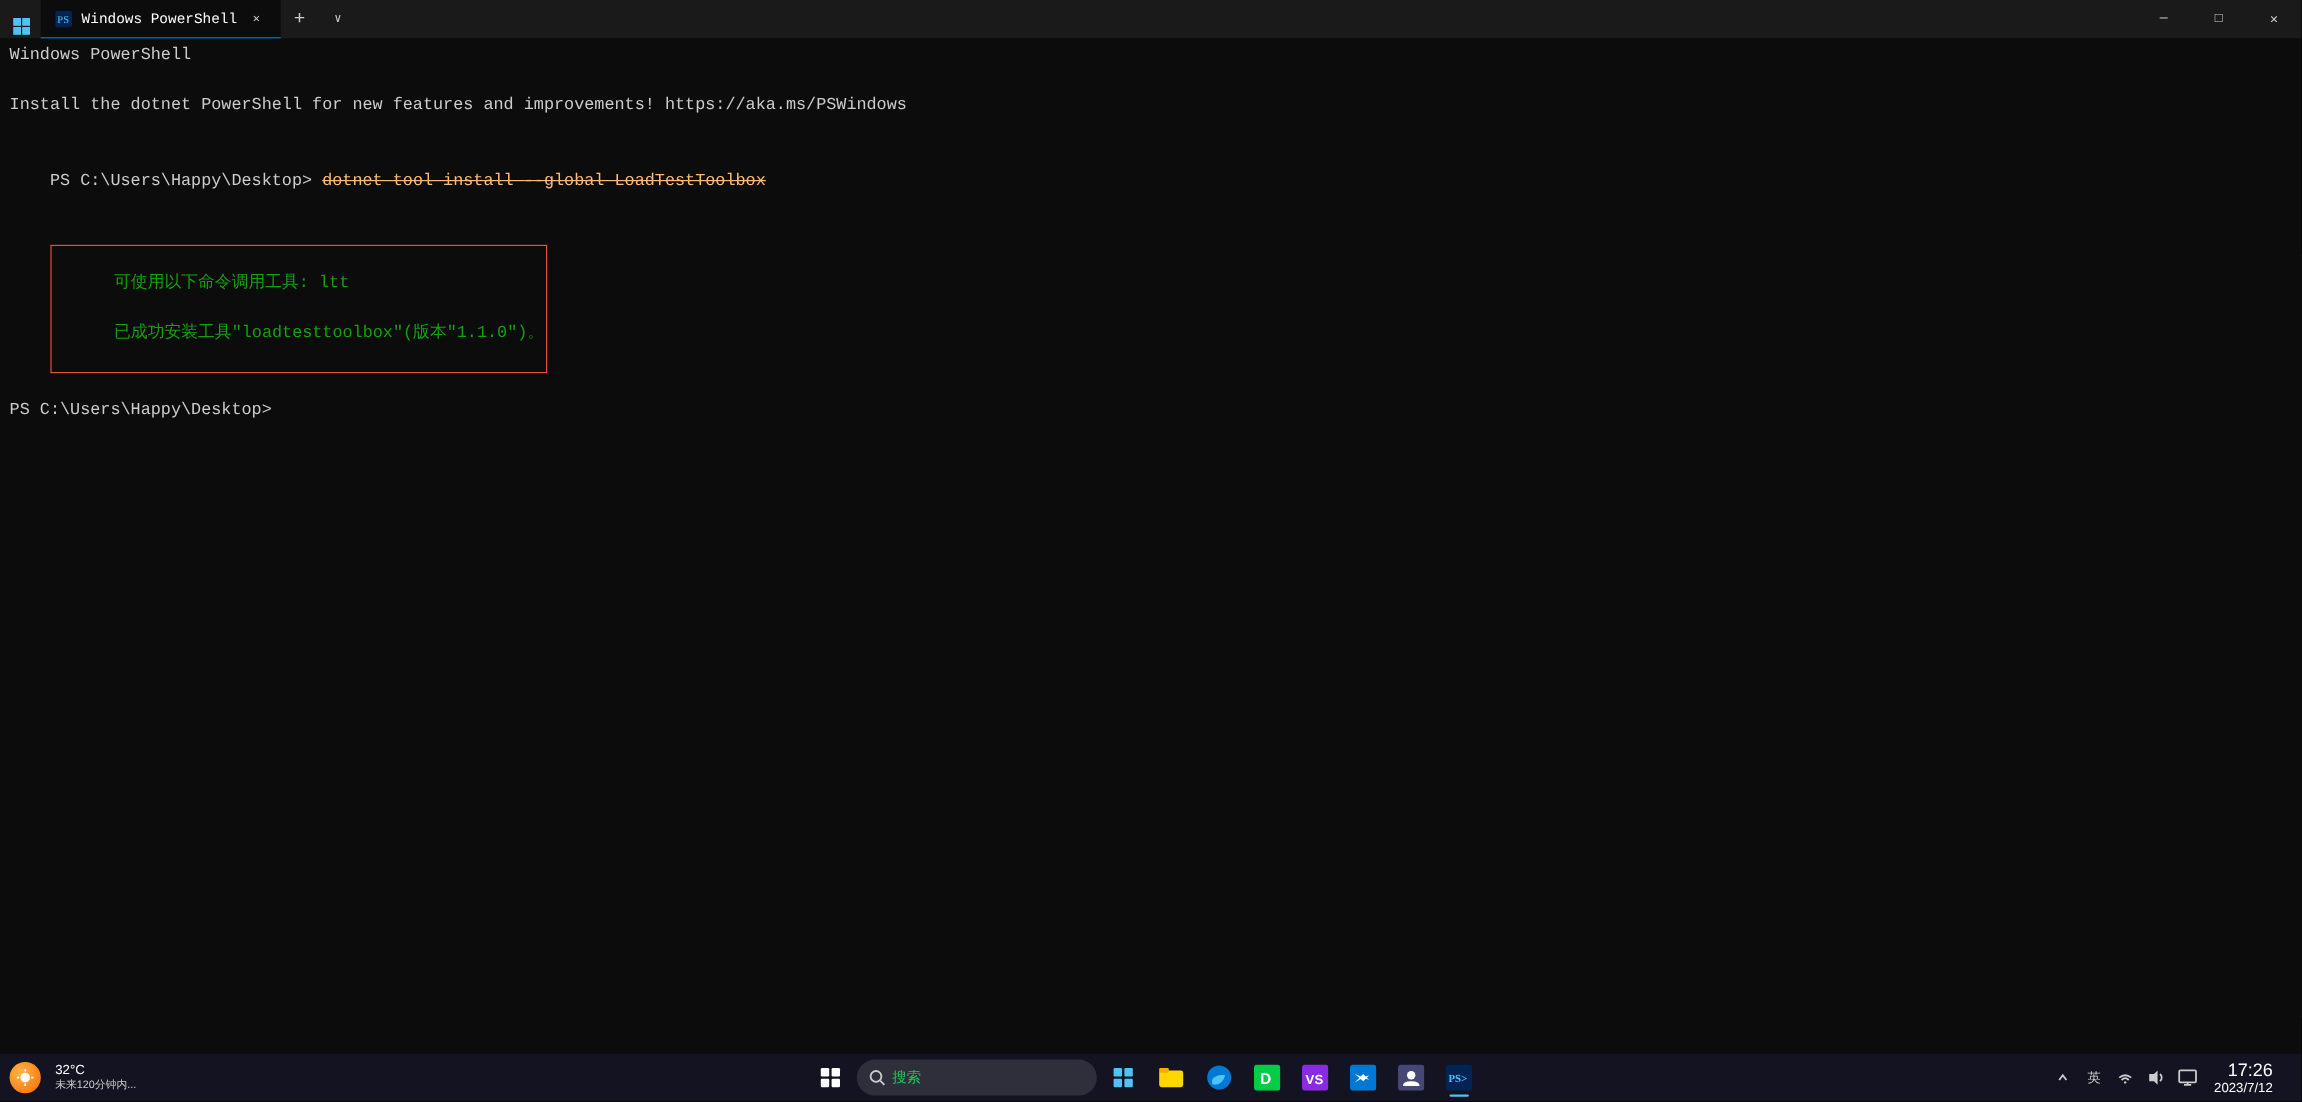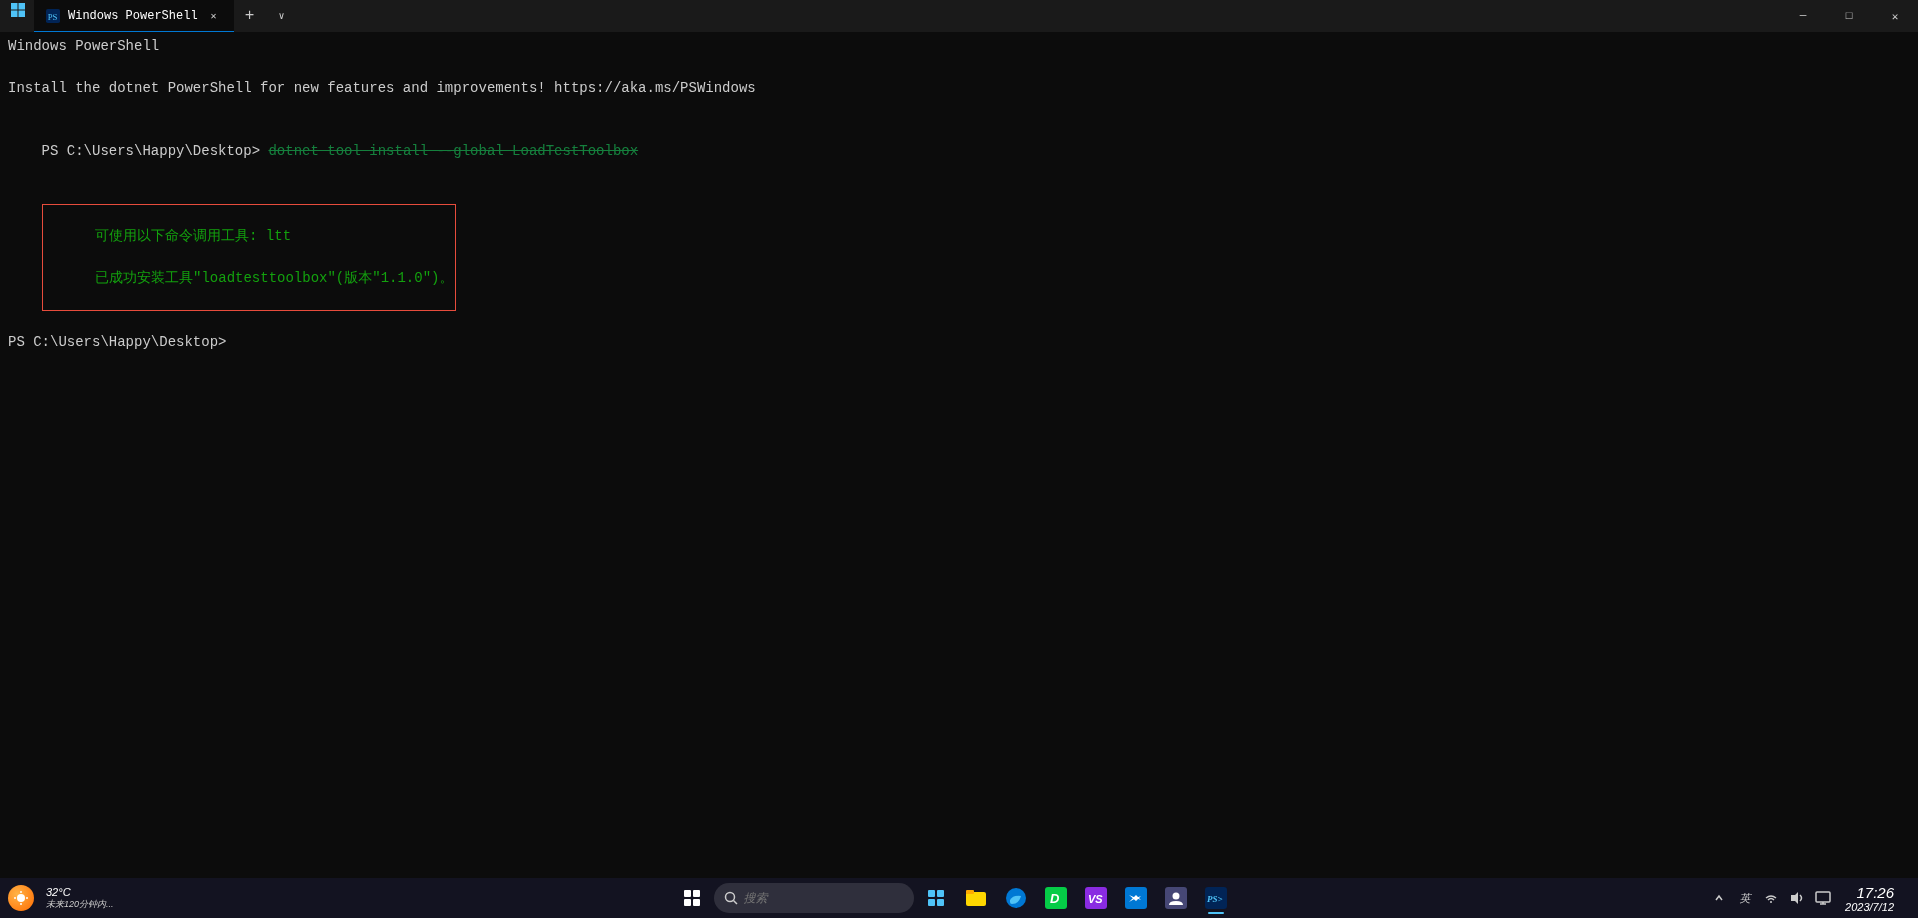--- a/index.html
+++ b/index.html
@@ -11,21 +11,21 @@
       overflow: hidden;
       position: relative;
     }
 
     
     .titlebar {
       width: 100%;
       height: 32px;
       background: #1a1a1a;
       display: flex;
-      align-items: flex-start;
+      align-items: flex-end;
       position: relative;
       z-index: 10;
     }
     .titlebar-icon {
       width: 20px;
       height: 20px;
       margin-left: 8px;
       margin-right: 6px;
       display: flex;
       align-items: center;
@@ -134,21 +134,20 @@
       position: absolute;
       bottom: 0;
       left: 0;
       width: 100%;
       height: 40px;
       background: linear-gradient(to bottom, #1a1a2e 0%, #16213e 50%, #0f3460 100%);
       background: rgba(20, 20, 35, 0.95);
       display: flex;
       align-items: center;
       z-index: 100;
-      font-style: italic;
     }
     .taskbar-left {
       display: flex;
       align-items: center;
       padding-left: 8px;
       gap: 4px;
       width: 200px;
     }
     .taskbar-weather {
       display: flex;
@@ -189,21 +188,21 @@
       background: rgba(255,255,255,0.12);
       border-radius: 18px;
       height: 30px;
       padding: 0 10px;
       gap: 6px;
       min-width: 200px;
       cursor: pointer;
     }
     .search-box span {
       font-size: 12px;
-      color: #737373;
+      color: #22c55e;
       font-family: 'Segoe UI', sans-serif;
     }
     .taskbar-app-icon {
       width: 36px;
       height: 36px;
       display: flex;
       align-items: center;
       justify-content: center;
       border-radius: 4px;
       cursor: pointer;
@@ -309,21 +308,21 @@
     <div class="titlebar-btn close">✕</div>
   </div>
 </div>
 
 <div class="terminal">
   <div class="line line-white">Windows PowerShell</div>
   <div class="line">&nbsp;</div>
   <div class="line line-white">Install the dotnet PowerShell for new features and improvements! https://aka.ms/PSWindows</div>
   <div class="line">&nbsp;</div>
   <div class="line">
-    <span class="ps-prompt">PS C:\Users\Happy\Desktop&gt; </span><span style="text-decoration:line-through; color:#15803d;">dotnet tool install --global LoadTestToolbox</span>
+    <span class="ps-prompt">PS C:\Users\Happy\Desktop&gt; </span><span style="text-decoration:line-through; color:#fdba74;">dotnet tool install --global LoadTestToolbox</span>
   </div>
   <div class="line">
     <span class="highlight-box">
       <span class="line-green">可使用以下命令调用工具: ltt</span><br>
       <span class="line-green">已成功安装工具"loadtesttoolbox"(版本"1.1.0")。</span>
     </span>
   </div>
   <div class="line line-white">PS C:\Users\Happy\Desktop&gt;</div>
 </div>
 

